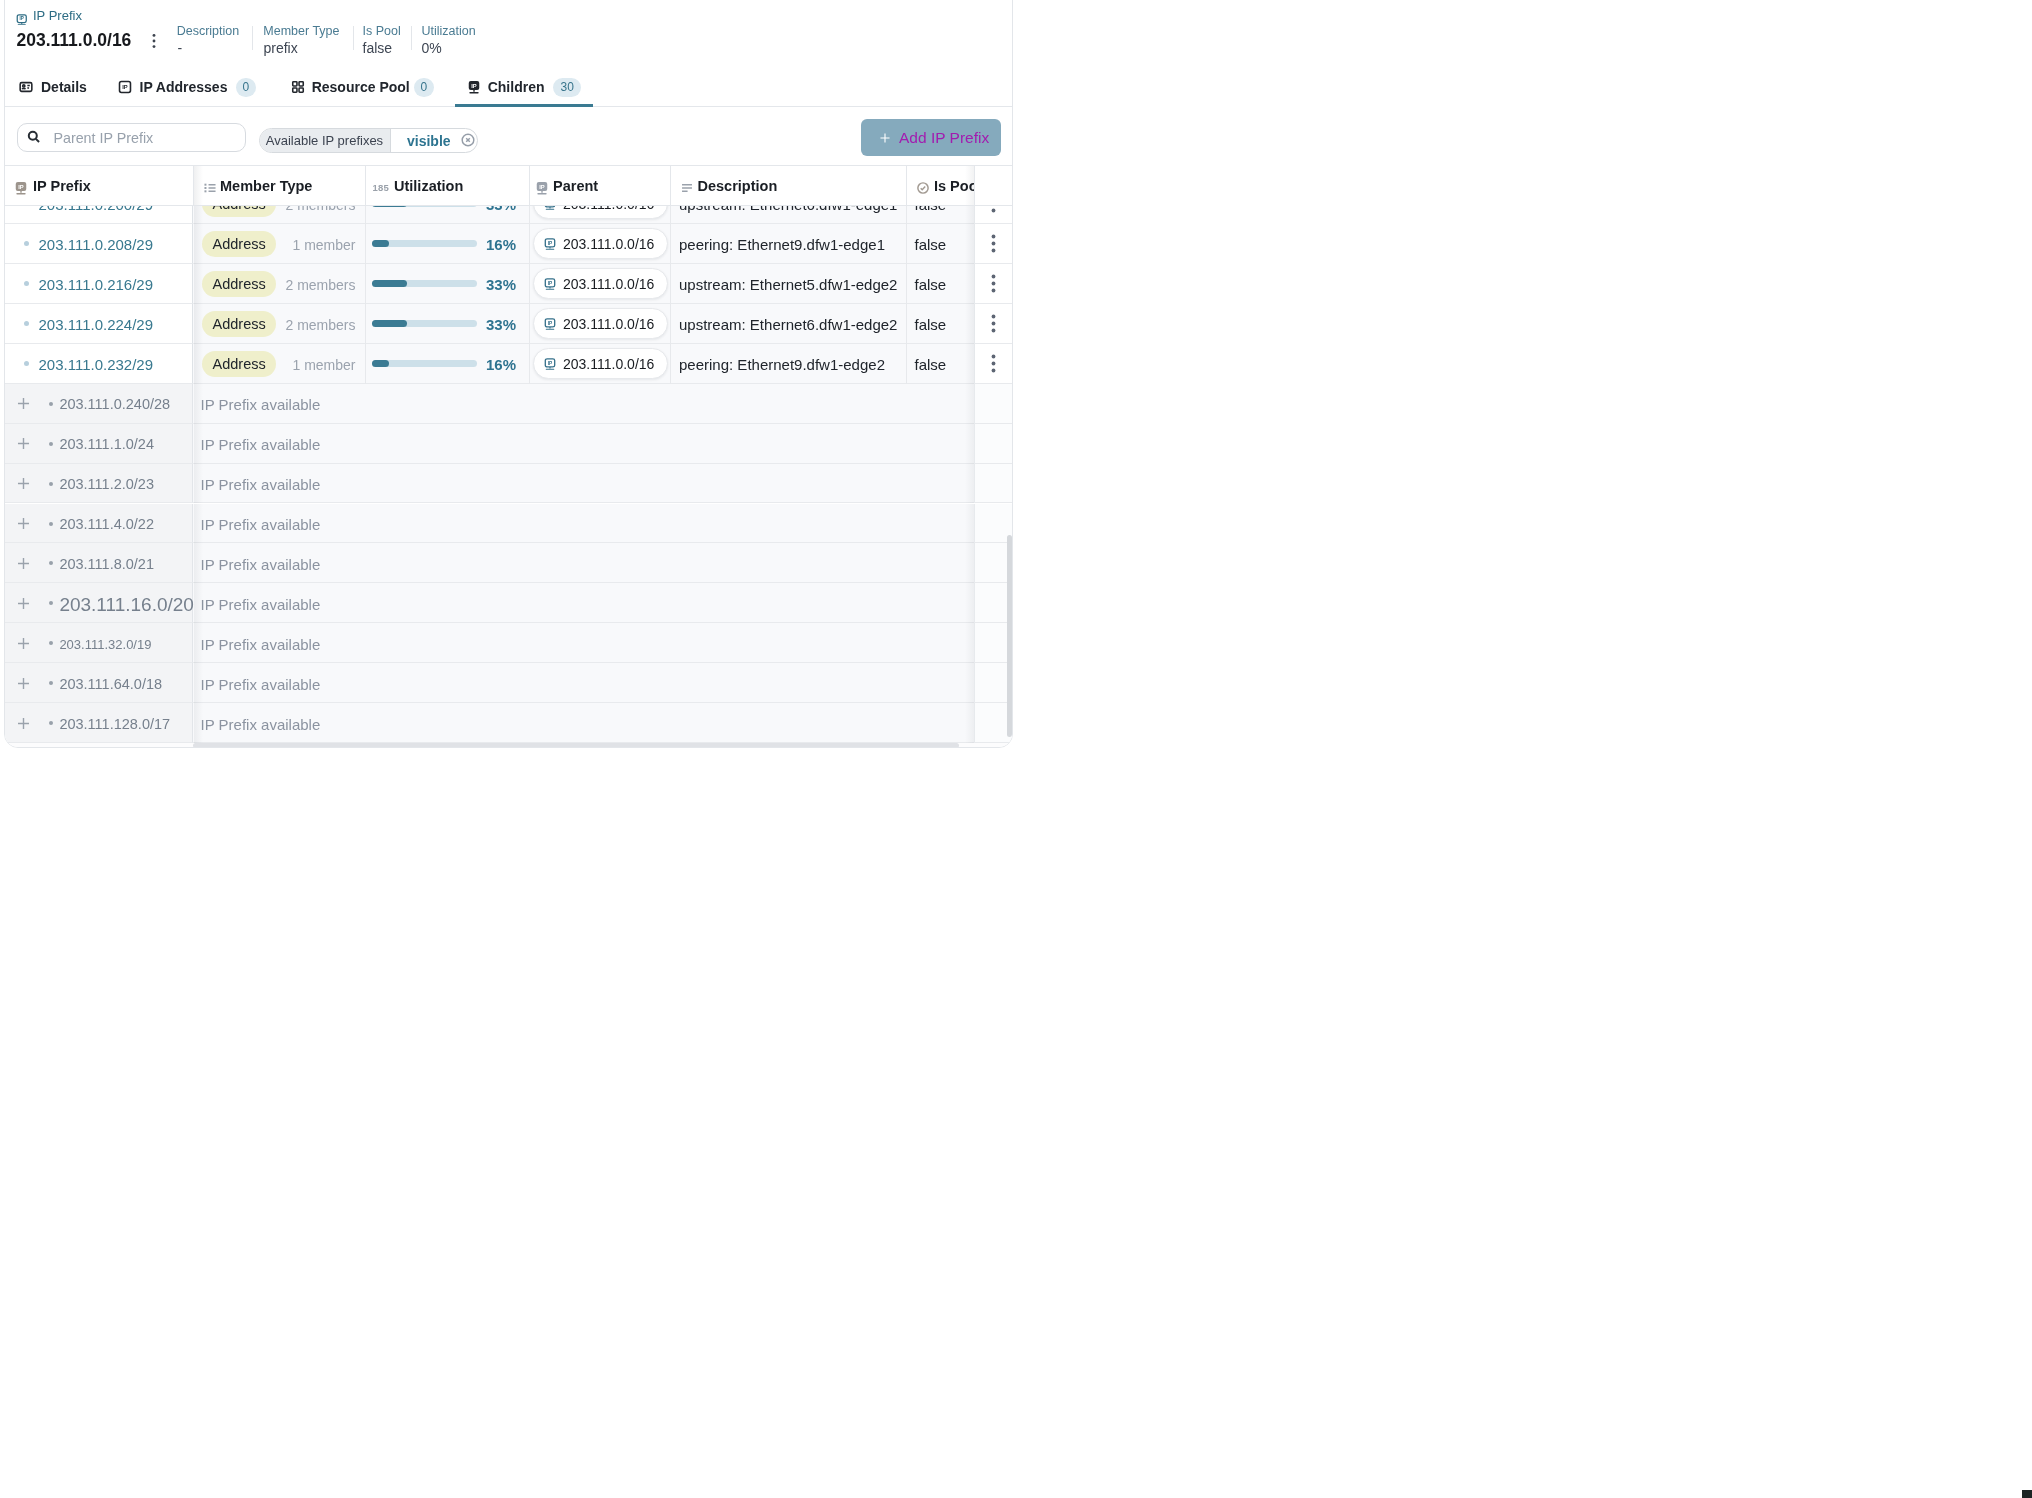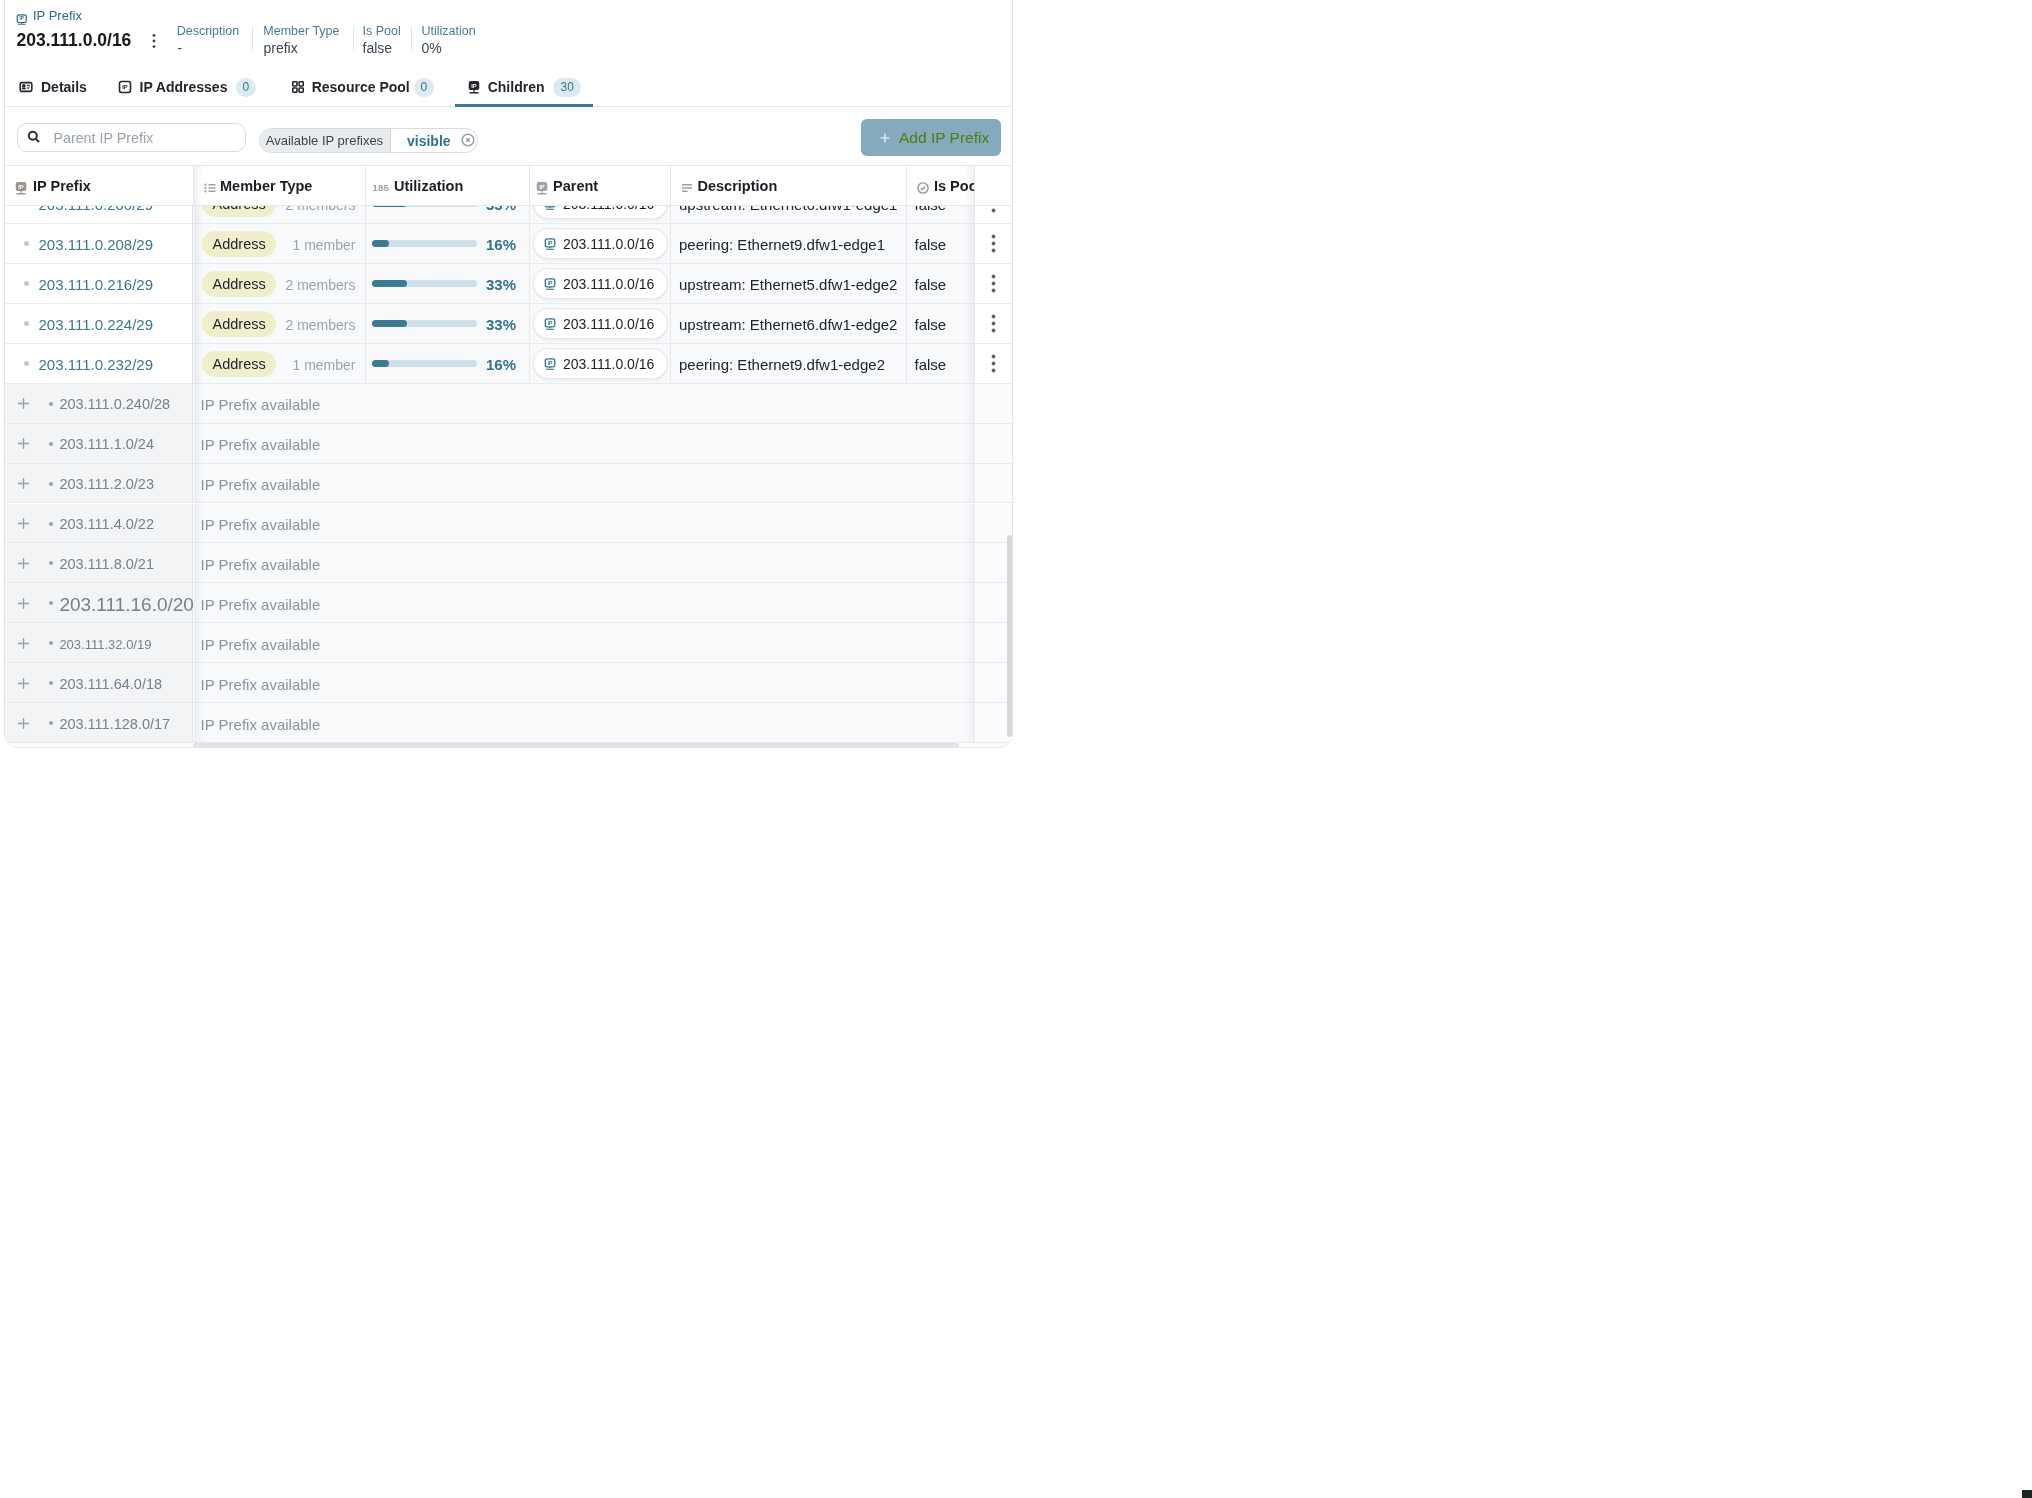--- a/index.html
+++ b/index.html
@@ -75,21 +75,21 @@
 <div class="abs" style="left:265.8px;top:133px;font-size:13px;color:#3c4350;line-height:15px">Available IP prefixes</div>
 <div class="abs" style="left:407px;top:132.5px;font-size:14px;font-weight:700;color:#2d7490;line-height:16px">visible</div>
 <div class="abs" style="left:460px;top:132.4px"><svg width="16" height="16" viewBox="0 0 24 24" fill="none" stroke="#969ea9" stroke-width="2.2">
           <circle cx="12" cy="12" r="8.7"></circle>
           <path d="M9.3 9.3l5.4 5.4M14.7 9.3l-5.4 5.4"></path>
         </svg></div>
 <div class="abs" style="left:860.9px;top:118.7px;width:139.8px;height:37.6px;border-radius:6px;background:#85aabd"></div>
 <div class="abs" style="left:877.5px;top:130.5px"><svg width="14" height="14" viewBox="0 0 24 24" fill="none" stroke="#fff" stroke-width="1.9">
           <path d="M12 4.2v15.6M4.2 12h15.6"></path>
         </svg></div>
-<div class="abs" style="left:899px;top:129px;font-size:15.5px;color:#4d7c0f;line-height:18px">Add IP Prefix</div>
+<div class="abs" style="left:899px;top:129px;font-size:15.5px;color:#a21caf;line-height:18px">Add IP Prefix</div>
 <div class="abs" style="left:4px;top:183.90px;width:1008.5px;height:39.95px">
         <div class="abs" style="left:0;top:0;right:0;bottom:0;background:#f8f9fb;border-bottom:1px solid #e8eaed"></div>
         <div class="abs" style="left:360.5px;top:0;width:1px;height:39.95px;background:#e7e9ec"></div>
         <div class="abs" style="left:525px;top:0;width:1px;height:39.95px;background:#e7e9ec"></div>
         <div class="abs" style="left:666px;top:0;width:1px;height:39.95px;background:#e7e9ec"></div>
         <div class="abs" style="left:901.5px;top:0;width:1px;height:39.95px;background:#e7e9ec"></div>
         <div class="abs" style="left:198px;top:7px;height:26px;border-radius:13px;background:#efefcb;font-size:14.5px;color:#20252c;line-height:26px;padding:0 10.5px">Address</div>
         <div class="abs" style="right:657.0px;top:13px;font-size:14px;color:#9ba3ae;line-height:16px">2 members</div>
         <div class="abs" style="left:368px;top:16.5px;width:105px;height:7px;border-radius:3.5px;background:#cde0e9"></div>
         <div class="abs" style="left:368px;top:16.5px;width:35px;height:7px;border-radius:3.5px;background:#3b7b93"></div>

